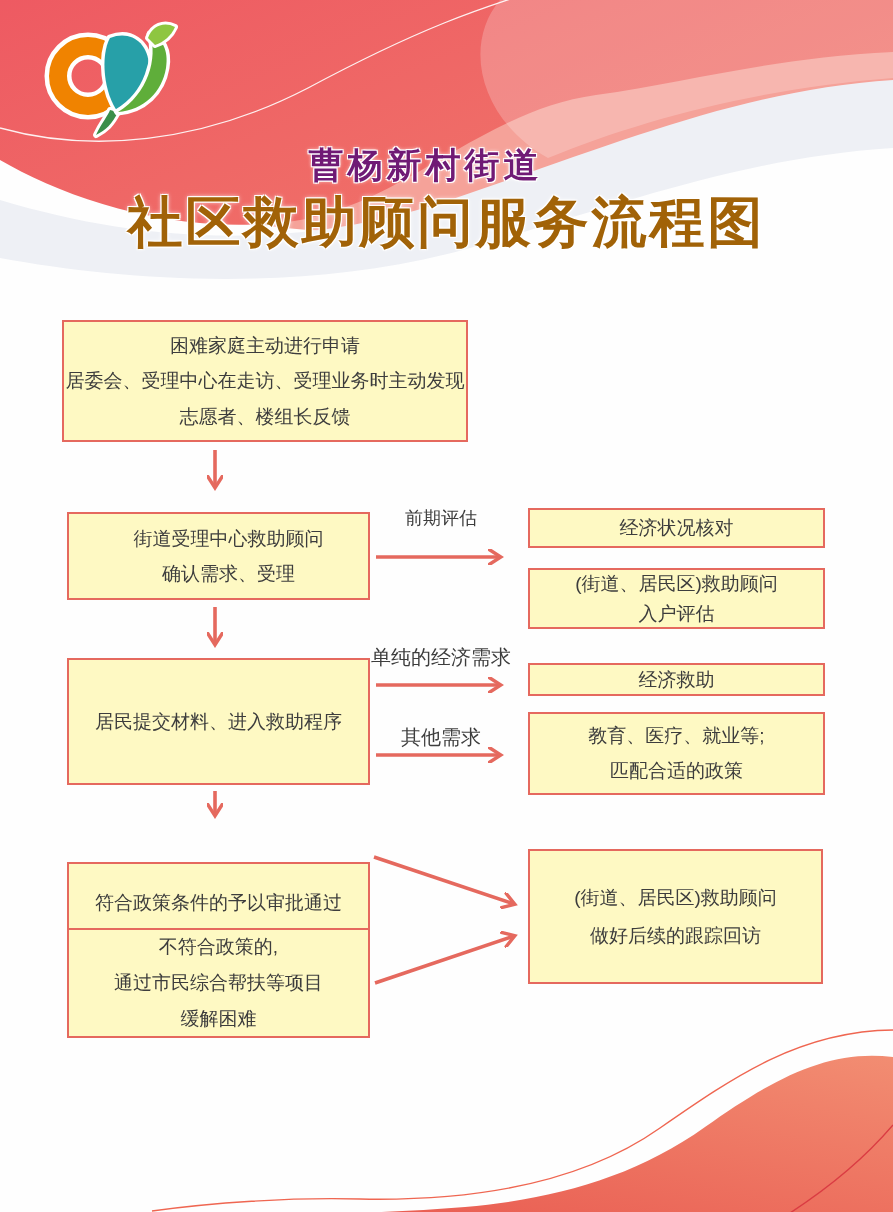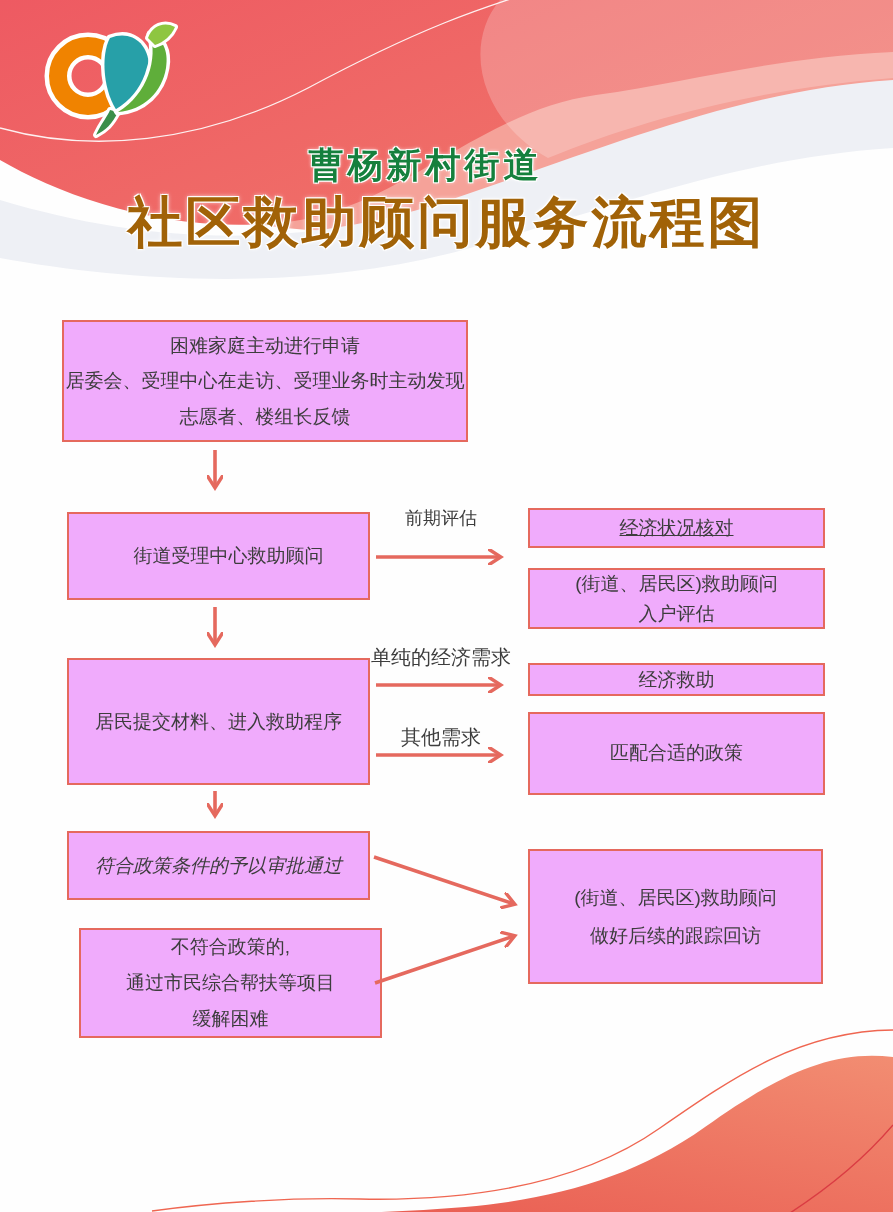--- a/index.html
+++ b/index.html
@@ -8,44 +8,44 @@
     background:#fefefe;overflow:hidden;
     font-family:"Liberation Sans","DejaVu Sans",sans-serif;
     color:#3d3d3d;
   }
   svg{display:block;}
   .layer{position:absolute;left:0;}
   .header-svg{top:0;width:893px;height:300px;}
   .footer-svg{top:997px;width:893px;height:215px;}
   .title1{
     position:absolute;top:142px;left:0;width:851px;text-align:center;
-    font-size:35px;font-weight:700;letter-spacing:4px;color:#15803d;
+    font-size:35px;font-weight:700;letter-spacing:4px;color:#701a75;
     text-shadow:-1px -1px 0 #fff,1px -1px 0 #fff,-1px 1px 0 #fff,1px 1px 0 #fff,0 0 4px #fff;
   }
   .title2{
     position:absolute;top:186px;left:0;width:893px;text-align:center;
     font-size:55px;font-weight:600;letter-spacing:3px;color:#a16207;
     text-shadow:-1px -1px 0 #fff,1px -1px 0 #fff,-1px 1px 0 #fff,1px 1px 0 #fff,0 0 5px #fff;
     white-space:nowrap;
   }
   .title2 .bold{font-weight:900;}
   .box{
-    position:absolute;border:2px solid #e5695e;background:#f0abfc;
+    position:absolute;border:2px solid #e5695e;background:#fef9c3;
     display:flex;flex-direction:column;justify-content:center;align-items:center;
     text-align:center;font-size:19px;line-height:1.85;box-sizing:border-box;
   }
   .box .line{display:block;white-space:nowrap;}
   
   .b-intake       {left:62px; top:320px; width:406px;height:122px;}
   .b-street       {left:67px; top:512px; width:303px;height:88px;padding-left:20px;}
   .b-submit       {left:67px; top:658px; width:303px;height:127px;}
-  .b-approved     {left:67px; top:831px; width:303px;height:69px;font-style:italic;}
-  .b-noteligible  {left:67px; top:928px; width:303px;height:110px;line-height:1.9;margin-left:12px;}
+  .b-approved     {left:67px; top:862px; width:303px;height:82px;}
+  .b-noteligible  {left:67px; top:928px; width:303px;height:110px;line-height:1.9;}
   
-  .b-econcheck    {left:528px;top:508px; width:297px;height:40px;text-decoration:underline;}
+  .b-econcheck    {left:528px;top:508px; width:297px;height:40px;}
   .b-household    {left:528px;top:568px; width:297px;height:61px;line-height:1.55;}
   .b-econassist   {left:528px;top:663px; width:297px;height:33px;text-align:center;}
   .b-policymatch  {left:528px;top:712px; width:297px;height:83px;line-height:1.8;}
   .b-followup     {left:528px;top:849px; width:295px;height:135px;line-height:2.0;}
   .flabel{
     position:absolute;text-align:center;font-size:20px;color:#3d3d3d;white-space:nowrap;
   }
   .l-pre   {left:358px;top:506px;width:166px;font-size:18px;}
   .l-pure  {left:358px;top:644px;width:166px;}
   .l-other {left:358px;top:724px;width:166px;}
@@ -88,40 +88,42 @@
   <div class="title2"><span>社区救助顾问服务</span><span class="bold">流程图</span></div>
 
   <div class="box b-intake">
     <span class="line">困难家庭主动进行申请</span>
     <span class="line">居委会、受理中心在走访、受理业务时主动发现</span>
     <span class="line">志愿者、楼组长反馈</span>
   </div>
 
   <div class="box b-street">
     <span class="line">街道受理中心救助顾问</span>
+    <span class="line">确认需求、受理</span>
   </div>
 
   <div class="box b-econcheck">
     <span class="line">经济状况核对</span>
   </div>
 
   <div class="box b-household">
     <span class="line">(街道、居民区)救助顾问</span>
     <span class="line">入户评估</span>
   </div>
 
   <div class="box b-submit">
     <span class="line">居民提交材料、进入救助程序</span>
   </div>
 
   <div class="box b-econassist">
     <span class="line">经济救助</span>
   </div>
 
   <div class="box b-policymatch">
+    <span class="line">教育、医疗、就业等;</span>
     <span class="line">匹配合适的政策</span>
   </div>
 
   <div class="box b-approved">
     <span class="line">符合政策条件的予以审批通过</span>
   </div>
 
   <div class="box b-noteligible">
     <span class="line">不符合政策的,</span>
     <span class="line">通过市民综合帮扶等项目</span>

